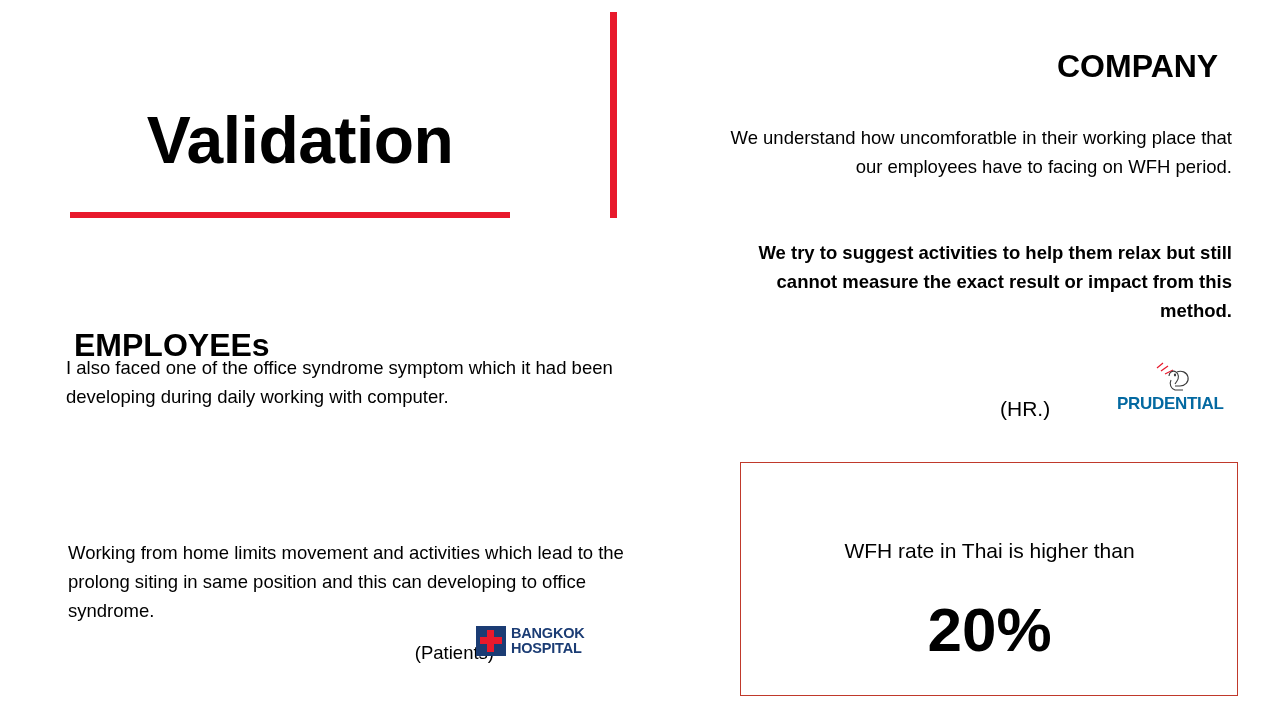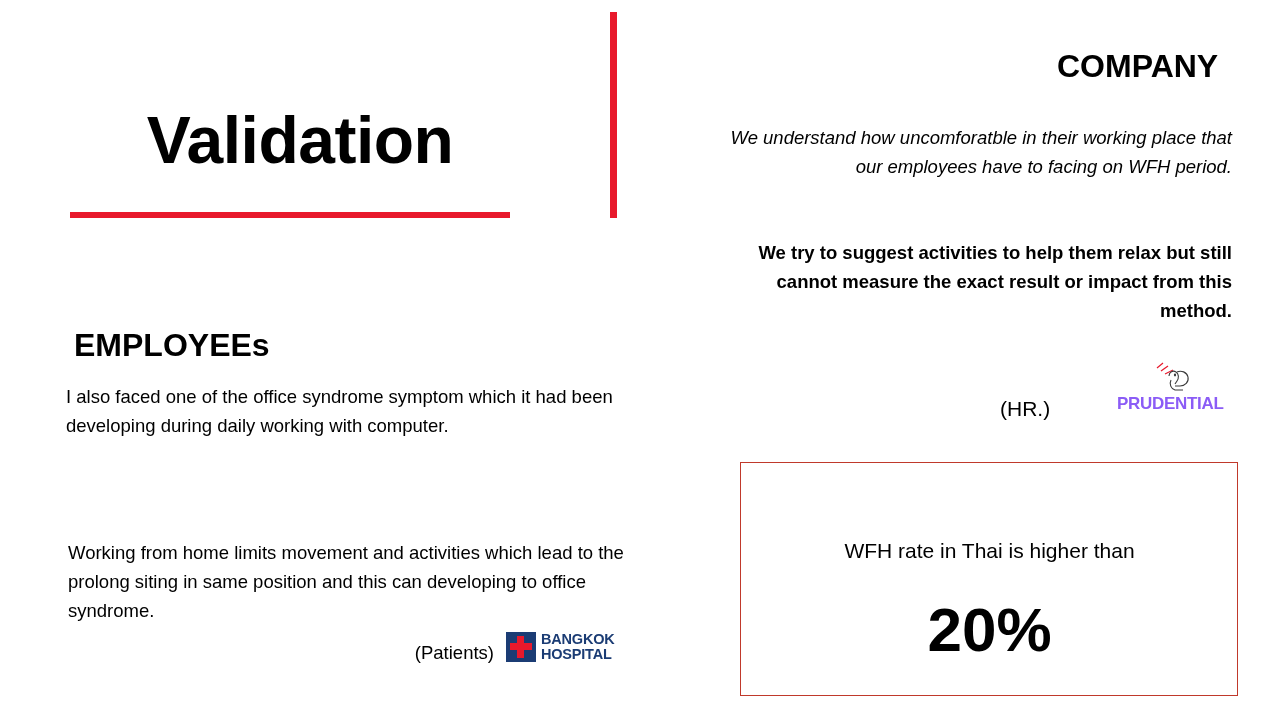--- a/index.html
+++ b/index.html
@@ -57,21 +57,20 @@
     position: absolute;
     font-size: 18.5px;
     line-height: 29px;
   }
 
   #quote-1 {
     left: 66px;
     top: 353px;
     width: 578px;
     text-align: left;
-    margin-top: 29px;
   }
   #quote-1 .attrib {
     display: block;
     text-align: right;
   }
 
   #quote-2 {
     left: 68px;
     top: 538px;
     width: 576px;
@@ -85,21 +84,20 @@
     width: 194px;
     text-align: right;
   }
 
   
   #company-para-1 {
     left: 700px;
     top: 123px;
     width: 532px;
     text-align: right;
-    font-style: italic;
   }
   #company-para-2 {
     left: 700px;
     top: 238px;
     width: 532px;
     text-align: right;
     font-weight: bold;
   }
   #hr-attrib {
     position: absolute;
@@ -108,26 +106,26 @@
     font-size: 21px;
     width: 94px;
     text-align: left;
   }
 
   
   .logo {
     position: absolute;
   }
   #bangkok-hospital-logo {
-    left: 506px;
+    left: 476px;
     top: 626px;
     width: 140px;
     height: 36px;
     display: flex;
-    align-items: flex-end;
+    align-items: flex-start;
   }
   .bh-mark {
     width: 30px;
     height: 30px;
     background: #1B3C74;
     position: relative;
     flex: 0 0 auto;
     margin-right: 5px;
   }
   .bh-mark::before {
@@ -157,21 +155,21 @@
     top: 362px;
     width: 126px;
     height: 52px;
   }
   #prudential-logo .pru-word {
     position: absolute;
     left: 0;
     top: 32px;
     font-size: 17px;
     font-weight: bold;
-    color: #8b5cf6;
+    color: #0369a1;
     letter-spacing: -0.3px;
   }
   #prudential-logo .pru-mark {
     position: absolute;
     left: 32px;
     top: 0;
     width: 48px;
     height: 32px;
   }
 

